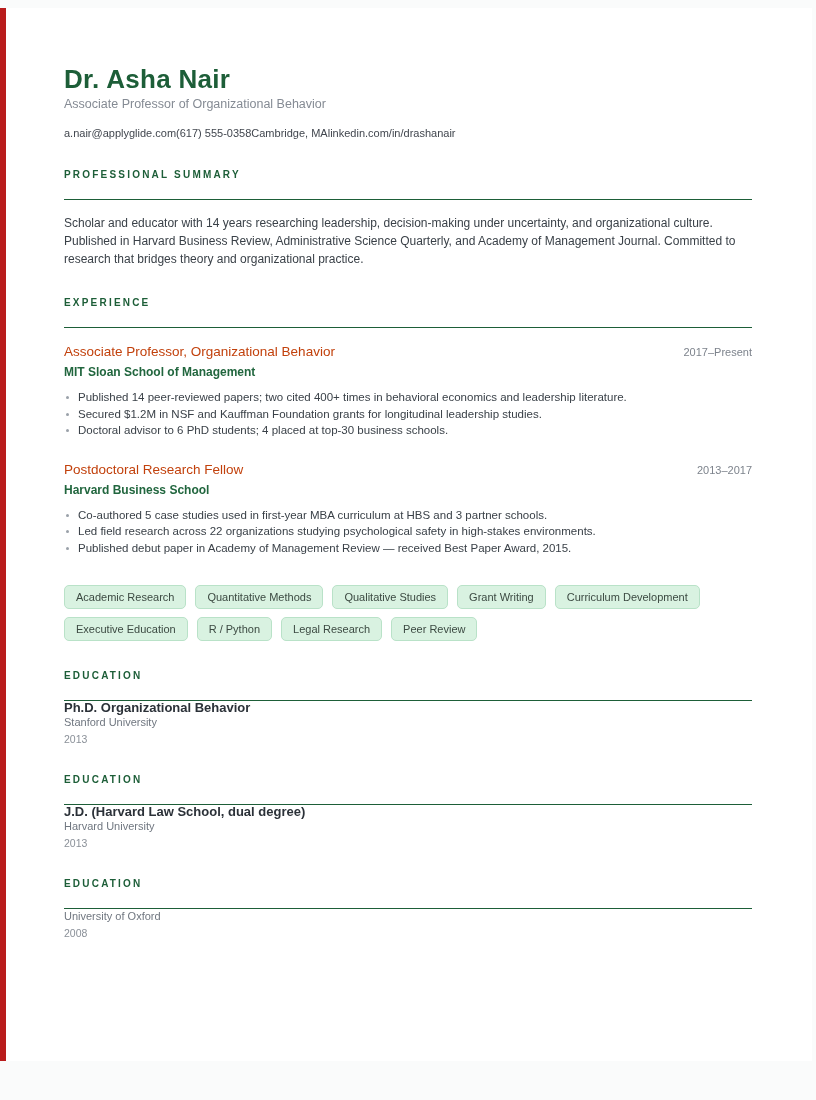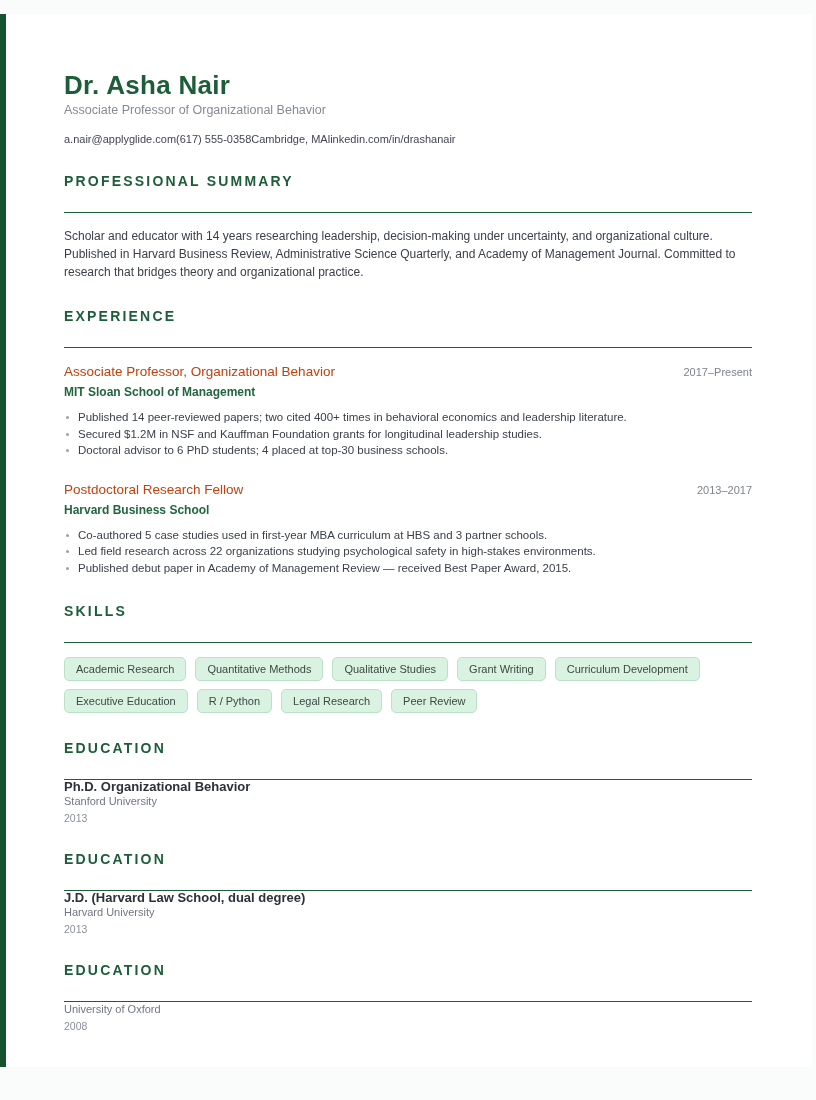--- a/index.html
+++ b/index.html
@@ -9,25 +9,25 @@
     font-family: "Liberation Sans", sans-serif;
   }
   .viewport {
     width: 816px;
     height: 1100px;
     position: relative;
     overflow: hidden;
   }
   .page {
     position: absolute;
-    top: 14px; left: 0;
+    top: 8px; left: 0;
     width: 812px;
     height: 1053px;
     background: #ffffff;
-    border-left: 6px solid #14532d;
+    border-left: 6px solid #b91c1c;
     box-sizing: border-box;
   }
   .content {
     padding: 57px 60px 0 58px;
   }
   
   .name {
     font-size: 26px;
     font-weight: bold;
     color: #1d5e38;
@@ -43,26 +43,26 @@
   .contact-row {
     margin-top: 16px;
     display: flex;
     font-size: 11px;
     color: #41464e;
     line-height: 13px;
   }
   
   .section { margin-top: 29px; }
   .section-heading {
-    font-size: 14px;
+    font-size: 10px;
     font-weight: bold;
     color: #1d5e38;
     letter-spacing: 2.2px;
     line-height: 12px;
-    padding-bottom: 25px;
+    padding-bottom: 18px;
     border-bottom: 1.5px solid #1d5e38;
   }
   .summary-text {
     margin-top: 14px;
     font-size: 12px;
     color: #3a4148;
     line-height: 18px;
   }
   
   .job { margin-top: 16px; }
@@ -194,21 +194,20 @@
           <div class="job-org">Harvard Business School</div>
           <ul class="bullets">
             <li>Co-authored 5 case studies used in first-year MBA curriculum at HBS and 3 partner schools.</li>
             <li>Led field research across 22 organizations studying psychological safety in high-stakes environments.</li>
             <li>Published debut paper in Academy of Management Review — received Best Paper Award, 2015.</li>
           </ul>
         </div>
       </div>
 
       <div class="section">
-        <div class="section-heading">SKILLS</div>
         <div class="pill-wrap">
           <span class="pill">Academic Research</span>
           <span class="pill">Quantitative Methods</span>
           <span class="pill">Qualitative Studies</span>
           <span class="pill">Grant Writing</span>
           <span class="pill">Curriculum Development</span>
           <span class="pill">Executive Education</span>
           <span class="pill">R / Python</span>
           <span class="pill">Legal Research</span>
           <span class="pill">Peer Review</span>

